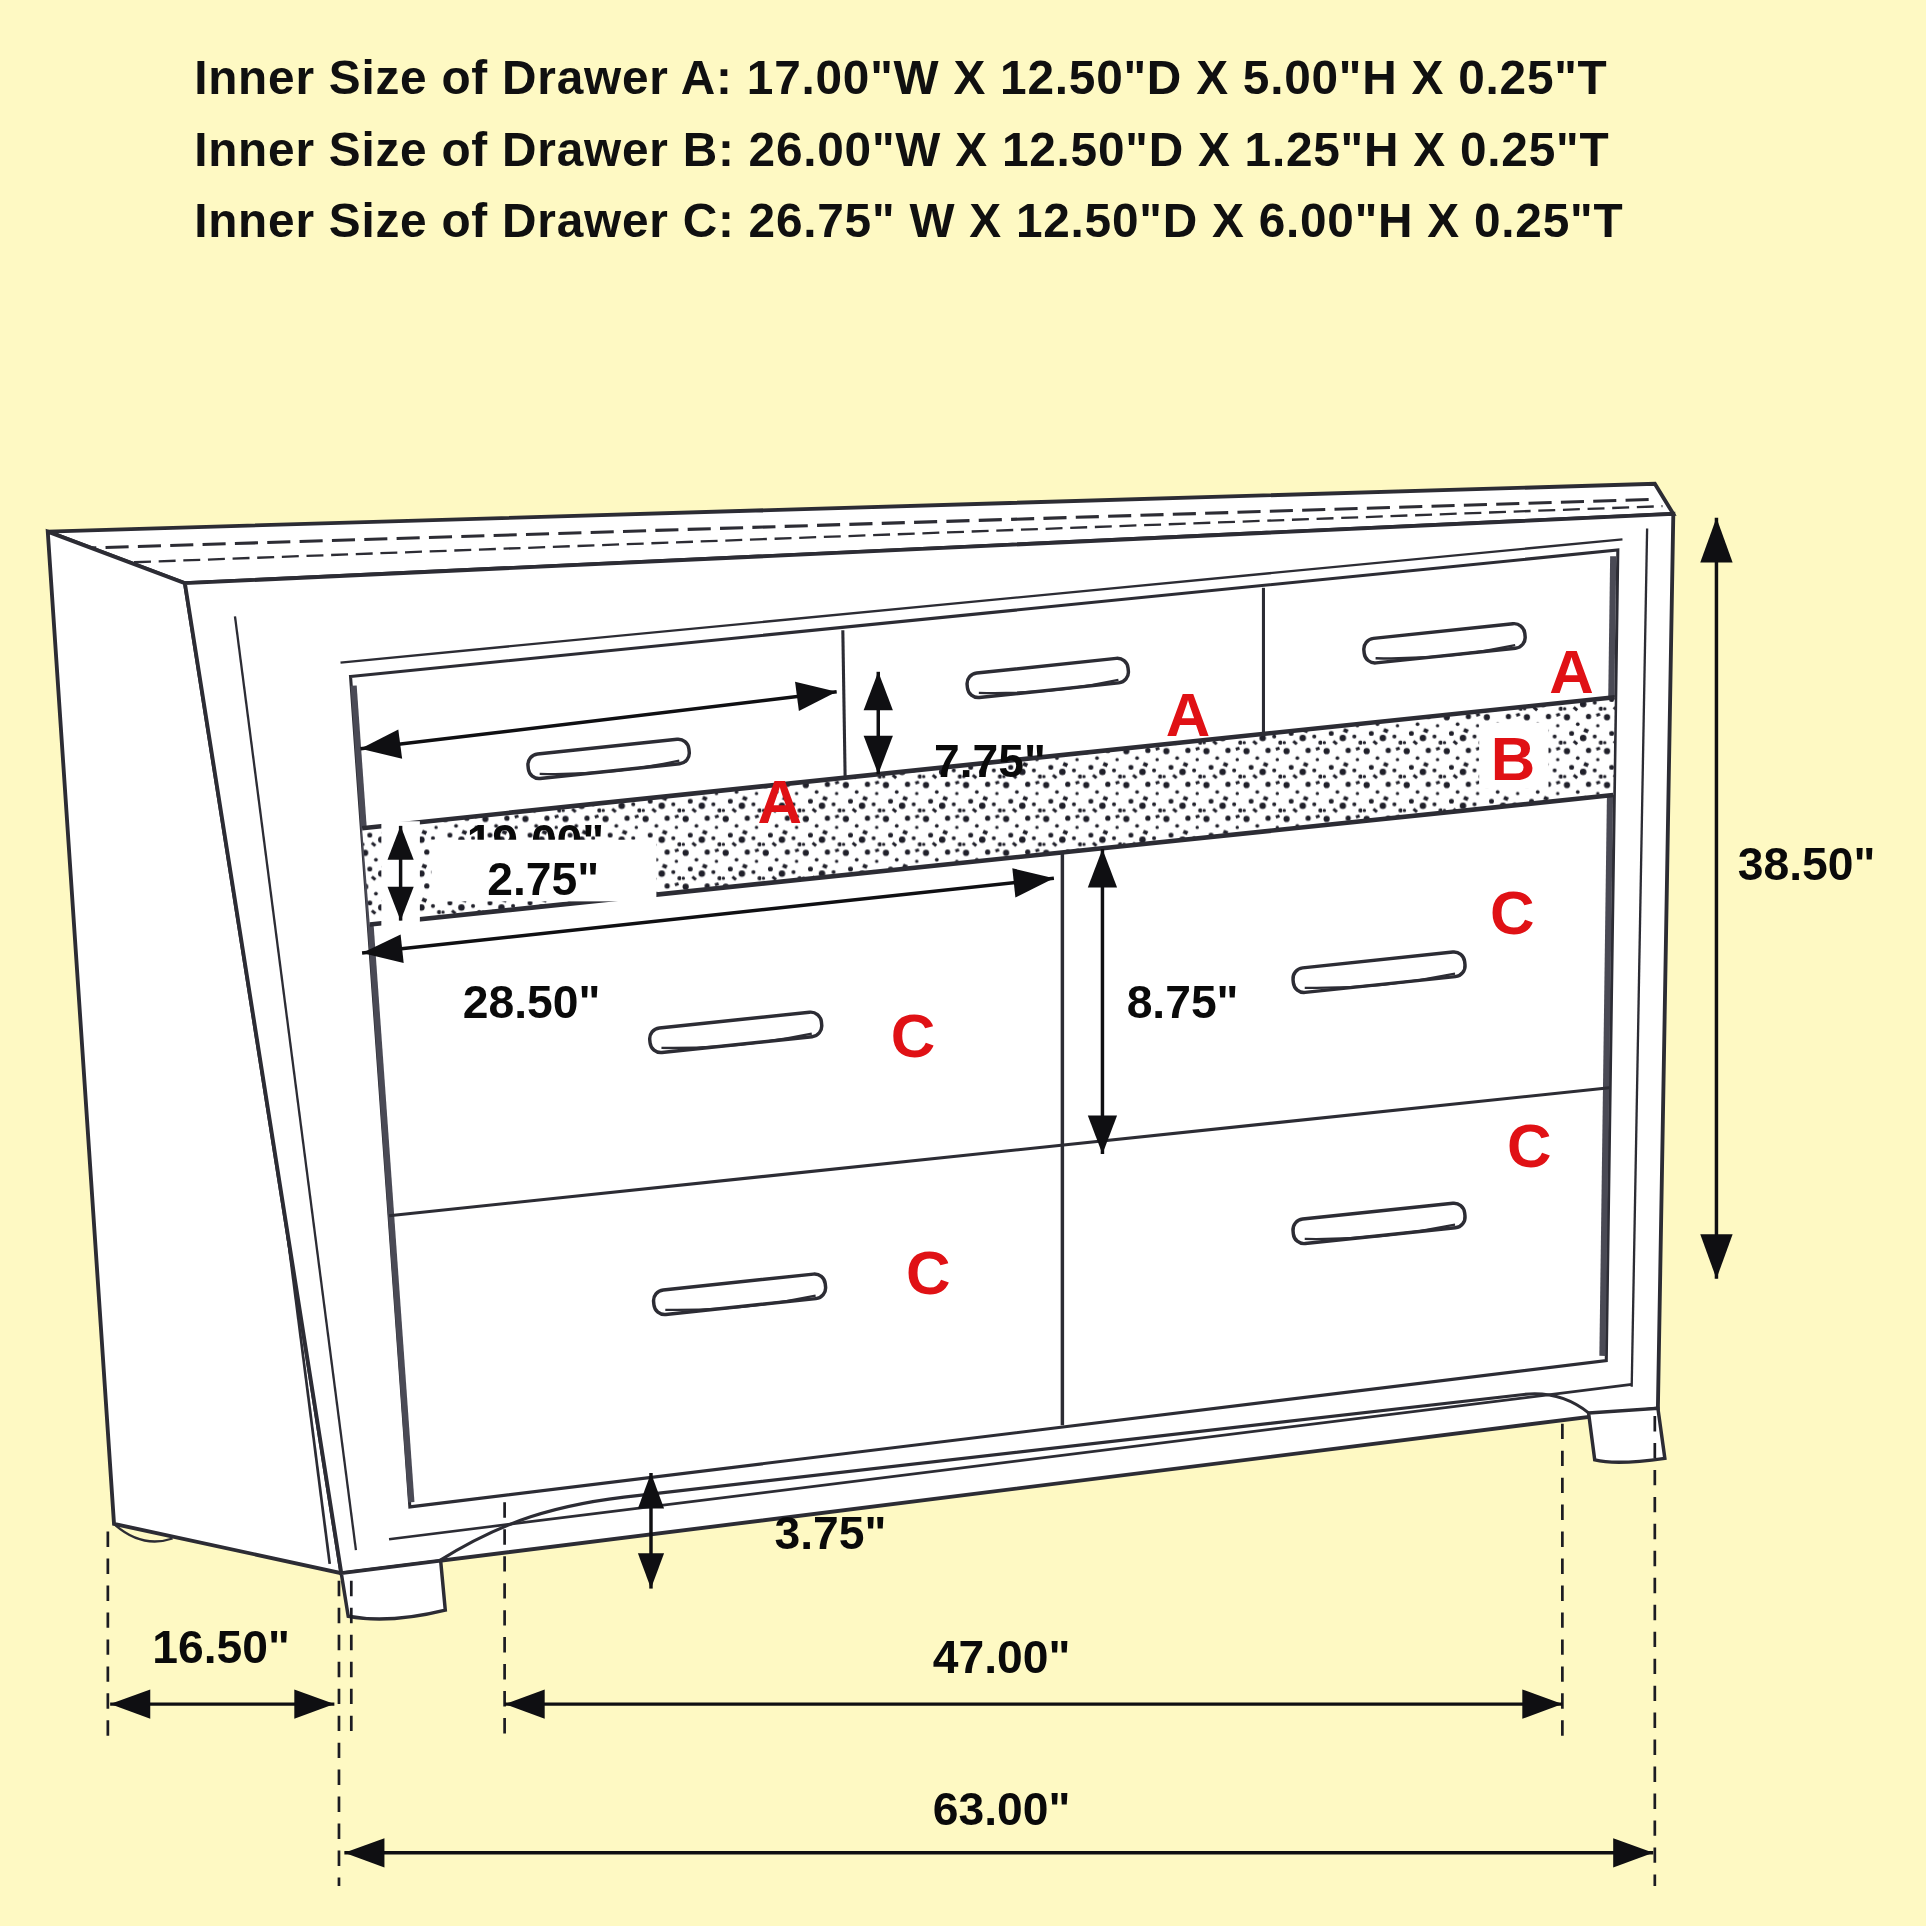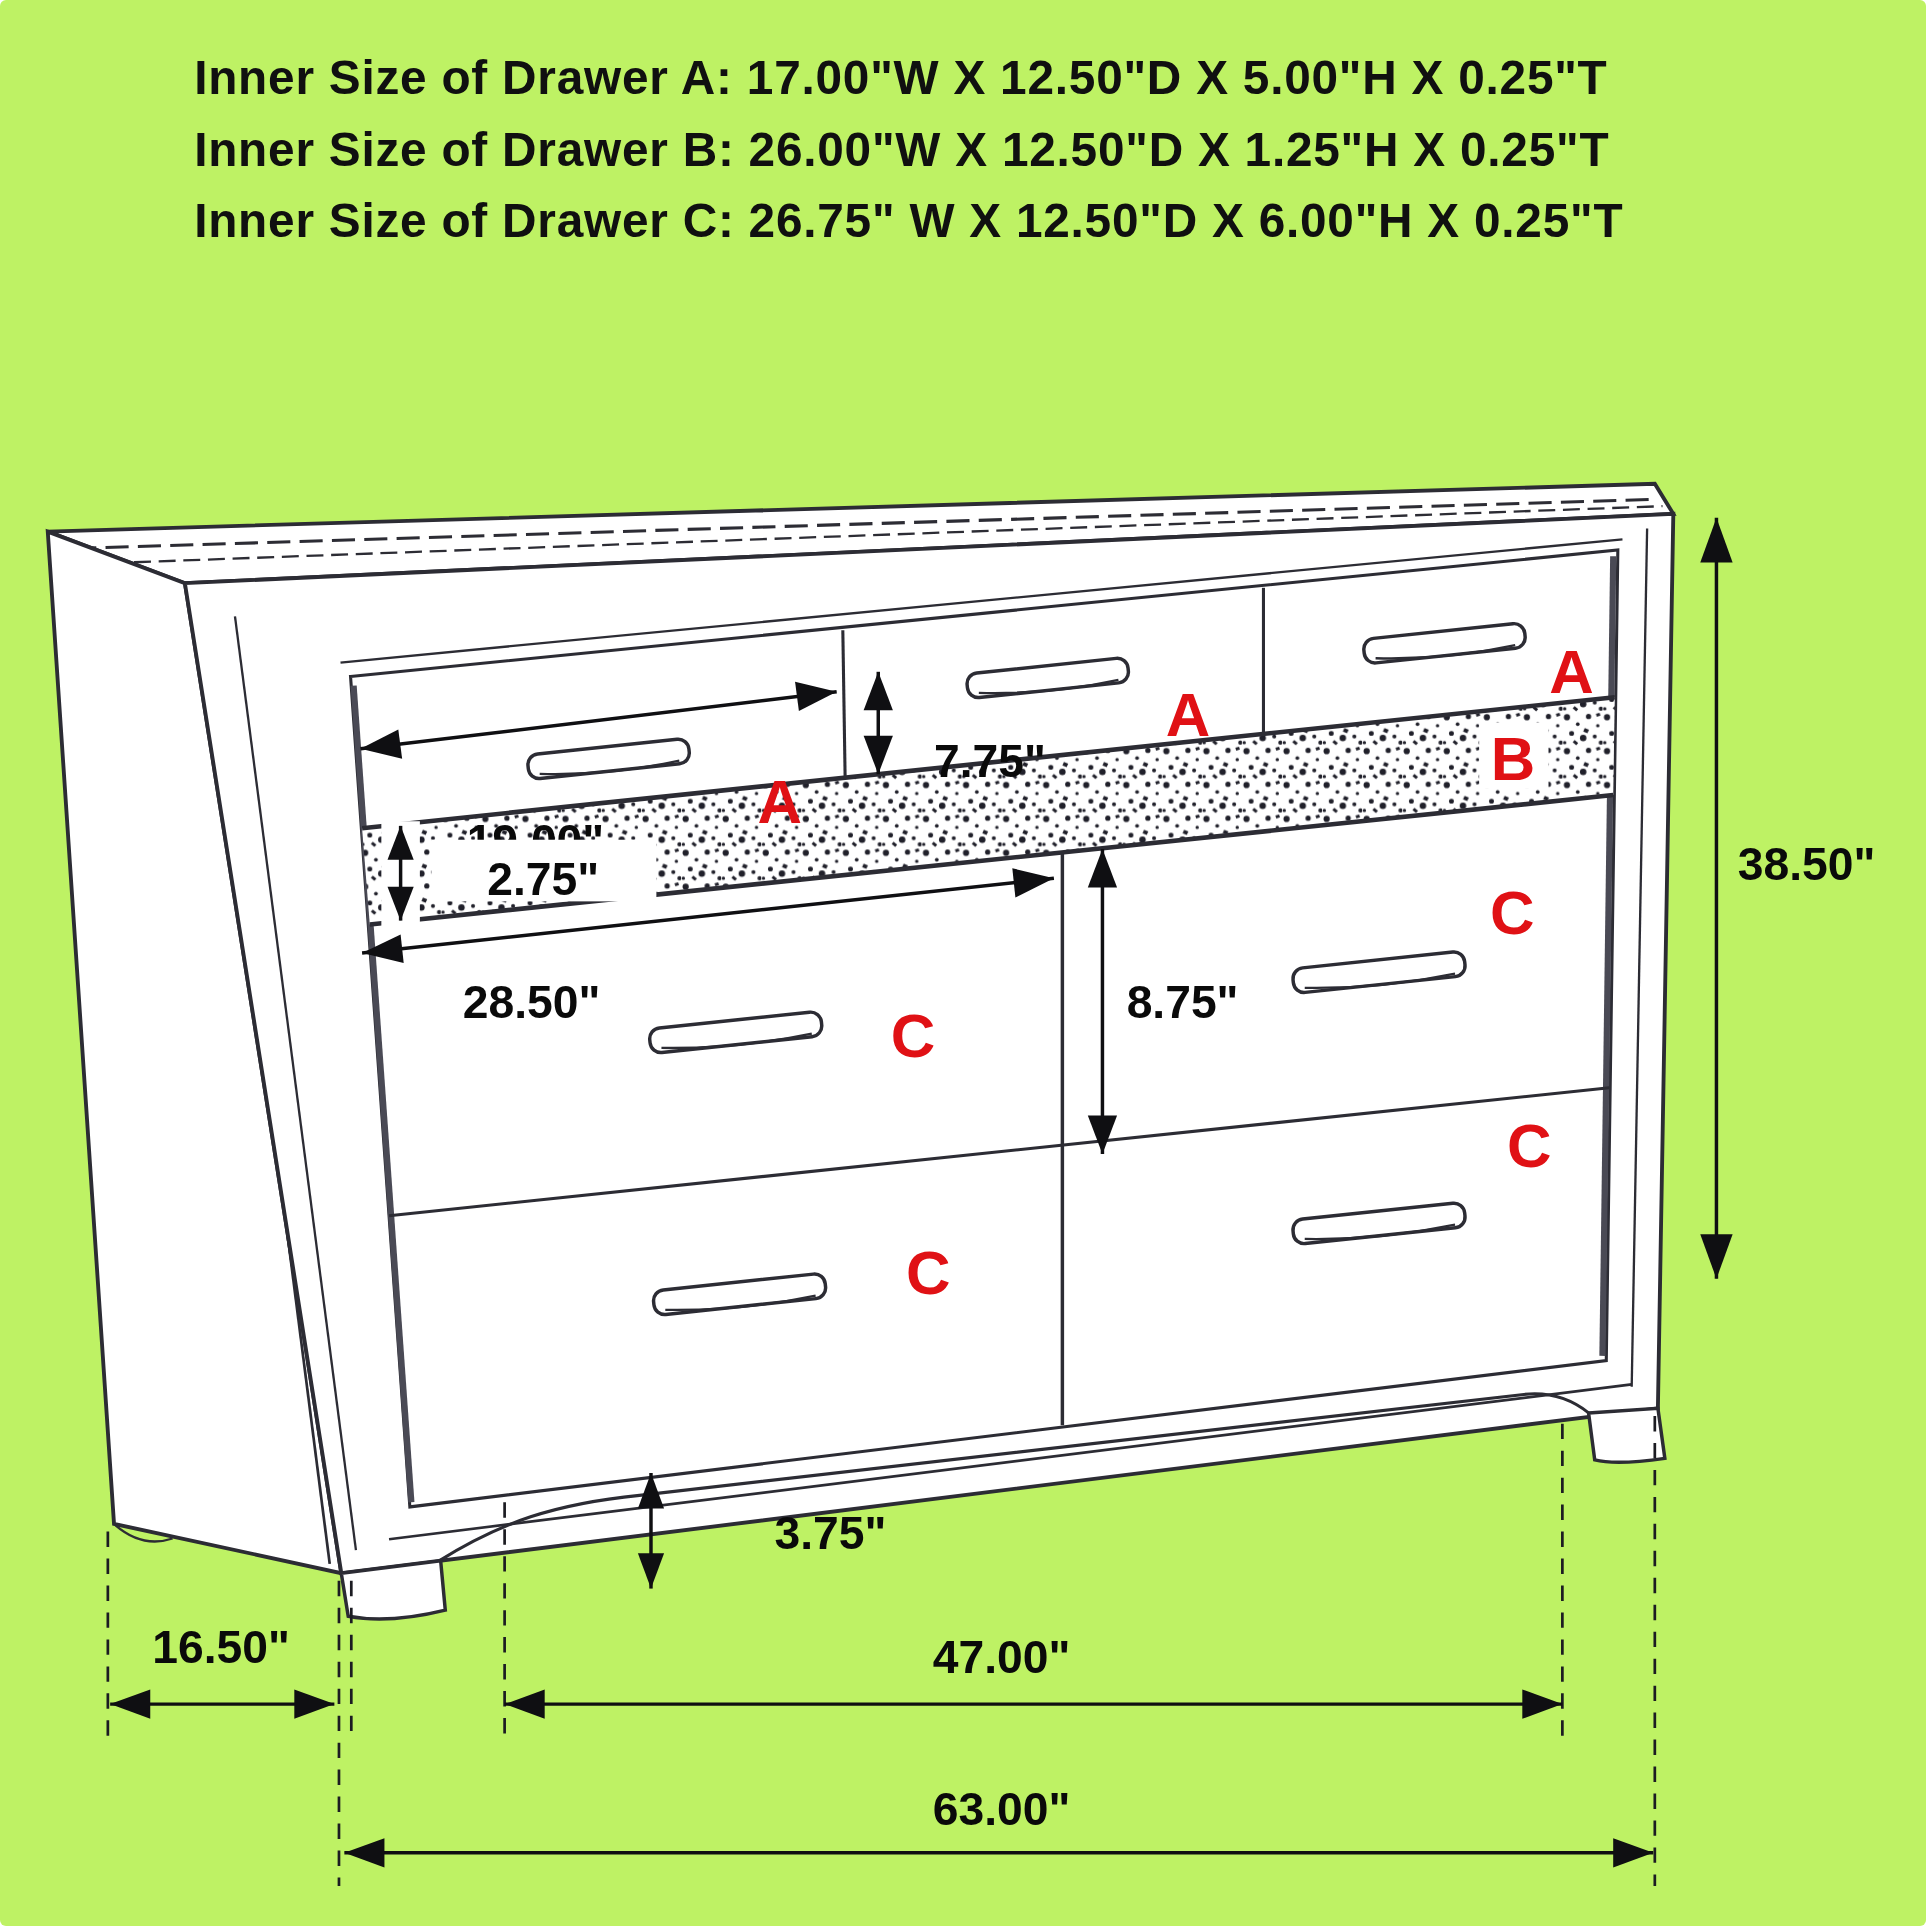--- a/index.html
+++ b/index.html
@@ -1,20 +1,20 @@
 <!DOCTYPE html>
 <html style="font-size:12.3px"><head>
 <meta charset="utf-8">
 <style>
   html,body{margin:0;padding:0;}
   body{
     width:1926px;height:1926px;background:#ffffff;overflow:hidden;
     font-family:"Liberation Sans", sans-serif;
   }
-  .stage{position:relative;width:1926px;height:1926px;background:#bef264;border-radius:6px;}
+  .stage{position:relative;width:1926px;height:1926px;background:#fef9c3;}
   svg{position:absolute;left:0;top:0;}
   text{font-family:"Liberation Sans", sans-serif;}
   .hdr{font-weight:bold;font-size:62px;fill:#101010;letter-spacing:1px;}
   .dim{font-weight:bold;font-size:60px;fill:#0a0a0a;}
   .redlbl{font-weight:bold;font-size:80px;fill:#e01115;}
   .ln{stroke:#2c2c34;fill:none;}
   .fillw{fill:#ffffff;stroke:#2c2c34;}
   .grayln{stroke:#4a4a55;fill:none;}
   .dimln{stroke:#0f0f12;fill:none;}
   .dashln{stroke:#1c1c22;fill:none;stroke-dasharray:20 15;}

